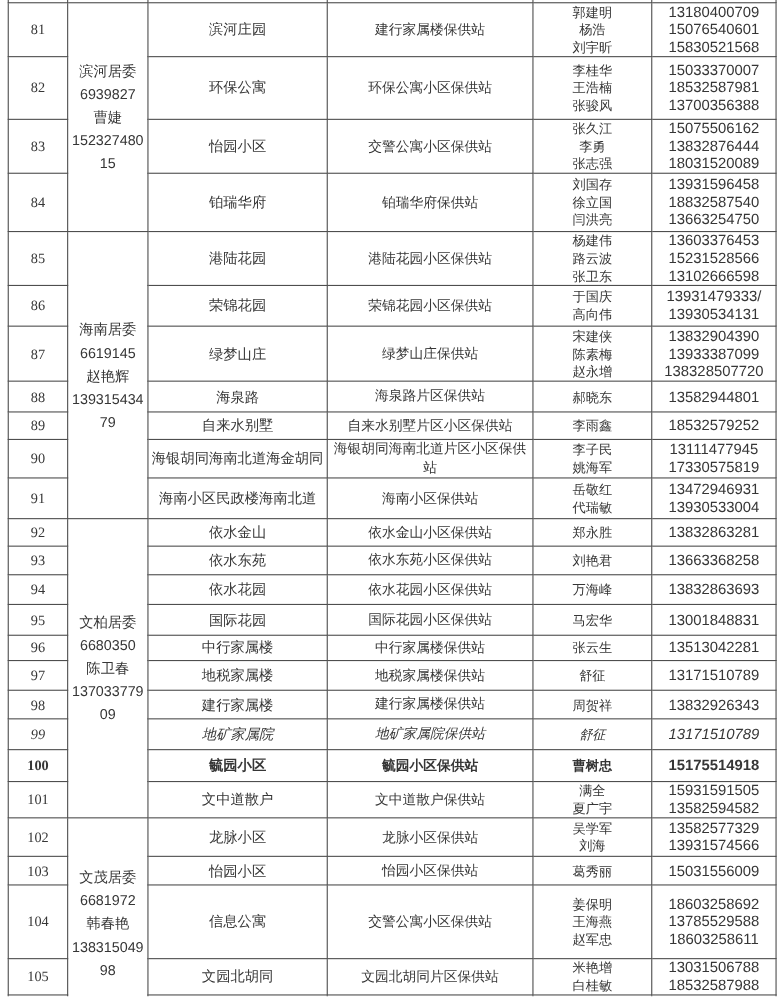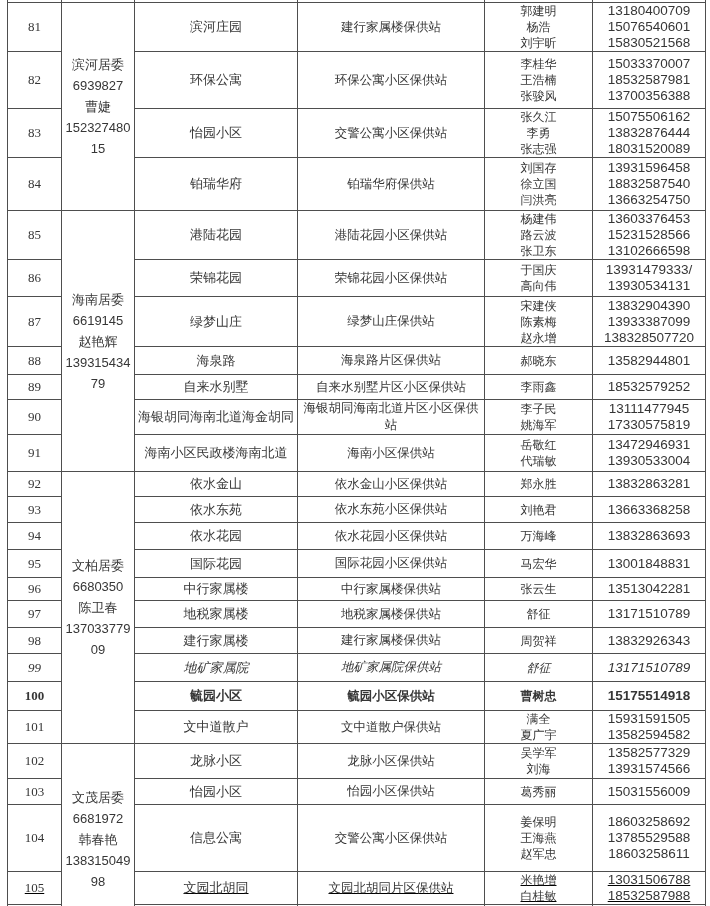--- a/index.html
+++ b/index.html
@@ -269,21 +269,21 @@
           <td class="num">104</td>
           <td class="cname">信息公寓</td>
           <td class="station">交警公寓小区保供站</td>
           <td class="contacts">姜保明
 王海燕
 赵军忠</td>
           <td class="phones">18603258692
 13785529588
 18603258611</td>
         </tr>
-        <tr style="height: 32px; text-decoration: underline;">
+        <tr style="height: 32px;">
           <td class="num">105</td>
           <td class="cname">文园北胡同</td>
           <td class="station">文园北胡同片区保供站</td>
           <td class="contacts">米艳增
 白桂敏</td>
           <td class="phones">13031506788
 18532587988</td>
         </tr>
         <tr style="height: 30px;">
           <td class="num"></td>

